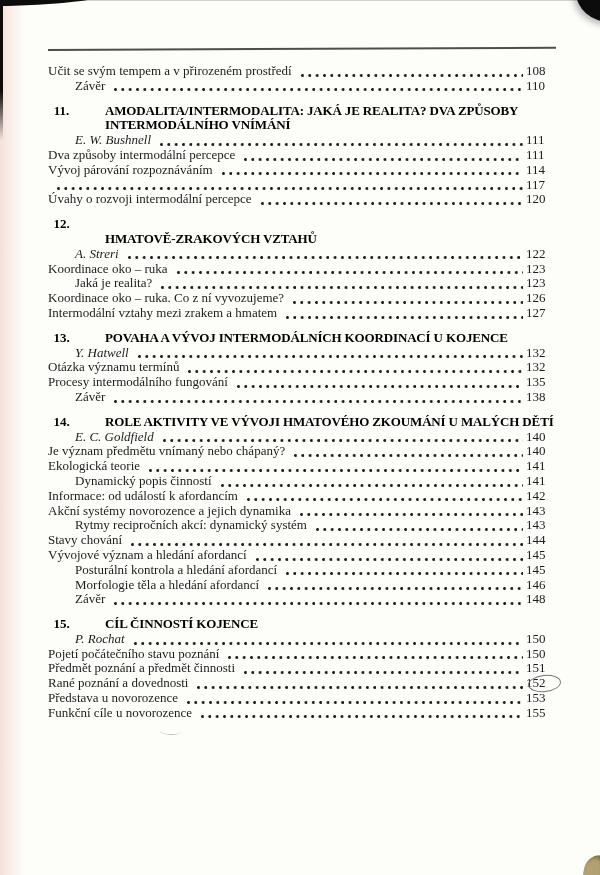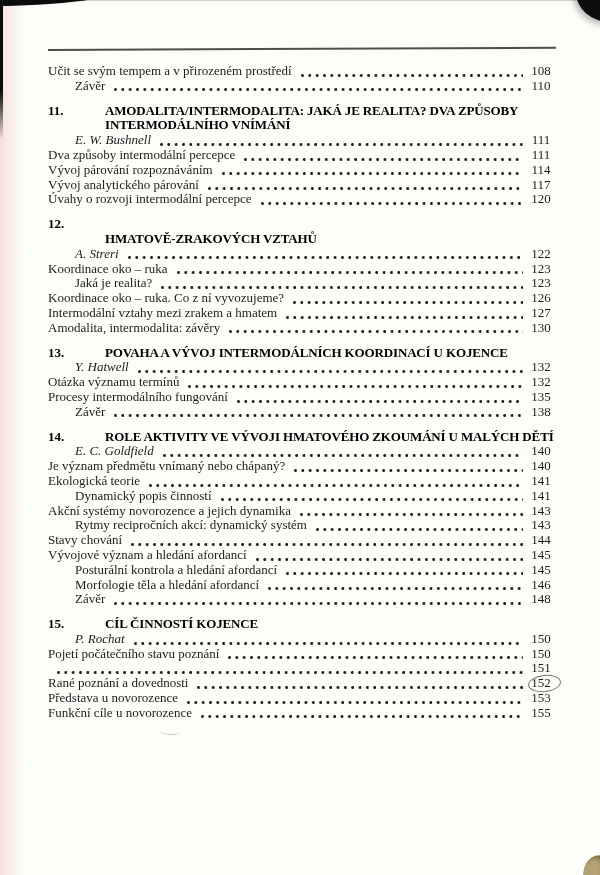--- a/index.html
+++ b/index.html
@@ -32,26 +32,26 @@
   .toc{position:absolute;left:48px;top:64px;width:508px;color:#1c1c1c;
     font-size:13px;}
   .row{display:flex;height:14.8px;line-height:14.8px;}
   .row.indent{padding-left:27px;}
   .label{white-space:nowrap;flex:0 0 auto;}
   .label.author{font-style:italic;}
   .leader{flex:1 1 auto;margin:0 3px 0 7px;
     background-image:radial-gradient(circle at 1.5px 1.5px,#1d1d1d 1.15px,rgba(0,0,0,0) 1.7px);
     background-size:7.35px 3px;background-repeat:repeat-x;
     background-position:left 2px bottom 2.2px;}
-  .pagenum{flex:0 0 auto;width:30px;text-align:center;position:relative;}
+  .pagenum{flex:0 0 auto;width:30px;text-align:left;position:relative;}
   .pagenum.circled::after{content:'';position:absolute;box-sizing:border-box;
     right:-5px;top:-1.5px;width:33px;height:17px;
     border:1.4px solid #757575;border-radius:50%;transform:rotate(-6deg);}
   .chapter{font-weight:700;margin-top:10px;color:#000;}
-  .chline{display:flex;height:14.8px;line-height:14.8px;}
+  .chline{display:flex;height:14.8px;line-height:14.8px;text-align:center;}
   .num{flex:0 0 auto;width:27px;}
   .titleline{white-space:nowrap;letter-spacing:-0.15px;margin-left:30px;}
 </style>
 </head>
 <body>
 
 <div class="page">
   <div class="edge-pink"></div>
   <div class="edge-left-black"></div>
   <div class="top-hairline"></div>
@@ -90,21 +90,20 @@
     <span class="label">Dva způsoby intermodální percepce</span>
     <span class="leader"></span>
     <span class="pagenum">111</span>
   </div>
       <div class="row">
     <span class="label">Vývoj párování rozpoznáváním</span>
     <span class="leader"></span>
     <span class="pagenum">114</span>
   </div>
       <div class="row">
-    <span class="label">Vývoj analytického párování</span>
     <span class="leader"></span>
     <span class="pagenum">117</span>
   </div>
       <div class="row">
     <span class="label">Úvahy o rozvoji intermodální percepce</span>
     <span class="leader"></span>
     <span class="pagenum">120</span>
   </div>
       <div class="chapter">
         <div class="chline">
@@ -133,25 +132,20 @@
       <div class="row">
     <span class="label">Koordinace oko – ruka. Co z ní vyvozujeme?</span>
     <span class="leader"></span>
     <span class="pagenum">126</span>
   </div>
       <div class="row">
     <span class="label">Intermodální vztahy mezi zrakem a hmatem</span>
     <span class="leader"></span>
     <span class="pagenum">127</span>
   </div>
-      <div class="row">
-    <span class="label">Amodalita, intermodalita: závěry</span>
-    <span class="leader"></span>
-    <span class="pagenum">130</span>
-  </div>
       <div class="chapter">
         <div class="chline">
           <span class="num">13.</span>
           <span class="titleline">POVAHA A VÝVOJ INTERMODÁLNÍCH KOORDINACÍ U KOJENCE</span>
         </div>
       </div>
       <div class="row indent">
     <span class="label author">Y. Hatwell</span>
     <span class="leader"></span>
     <span class="pagenum">132</span>
@@ -191,20 +185,25 @@
     <span class="label">Ekologická teorie</span>
     <span class="leader"></span>
     <span class="pagenum">141</span>
   </div>
       <div class="row indent">
     <span class="label">Dynamický popis činností</span>
     <span class="leader"></span>
     <span class="pagenum">141</span>
   </div>
       <div class="row">
+    <span class="label">Informace: od událostí k afordancím</span>
+    <span class="leader"></span>
+    <span class="pagenum">142</span>
+  </div>
+      <div class="row">
     <span class="label">Akční systémy novorozence a jejich dynamika</span>
     <span class="leader"></span>
     <span class="pagenum">143</span>
   </div>
       <div class="row indent">
     <span class="label">Rytmy recipročních akcí: dynamický systém</span>
     <span class="leader"></span>
     <span class="pagenum">143</span>
   </div>
       <div class="row">
@@ -242,20 +241,21 @@
     <span class="label author">P. Rochat</span>
     <span class="leader"></span>
     <span class="pagenum">150</span>
   </div>
       <div class="row">
     <span class="label">Pojetí počátečního stavu poznání</span>
     <span class="leader"></span>
     <span class="pagenum">150</span>
   </div>
       <div class="row">
+    <span class="label">Předmět poznání a předmět činnosti</span>
     <span class="leader"></span>
     <span class="pagenum">151</span>
   </div>
       <div class="row">
     <span class="label">Rané poznání a dovednosti</span>
     <span class="leader"></span>
     <span class="pagenum circled">152</span>
   </div>
       <div class="row">
     <span class="label">Představa u novorozence</span>

